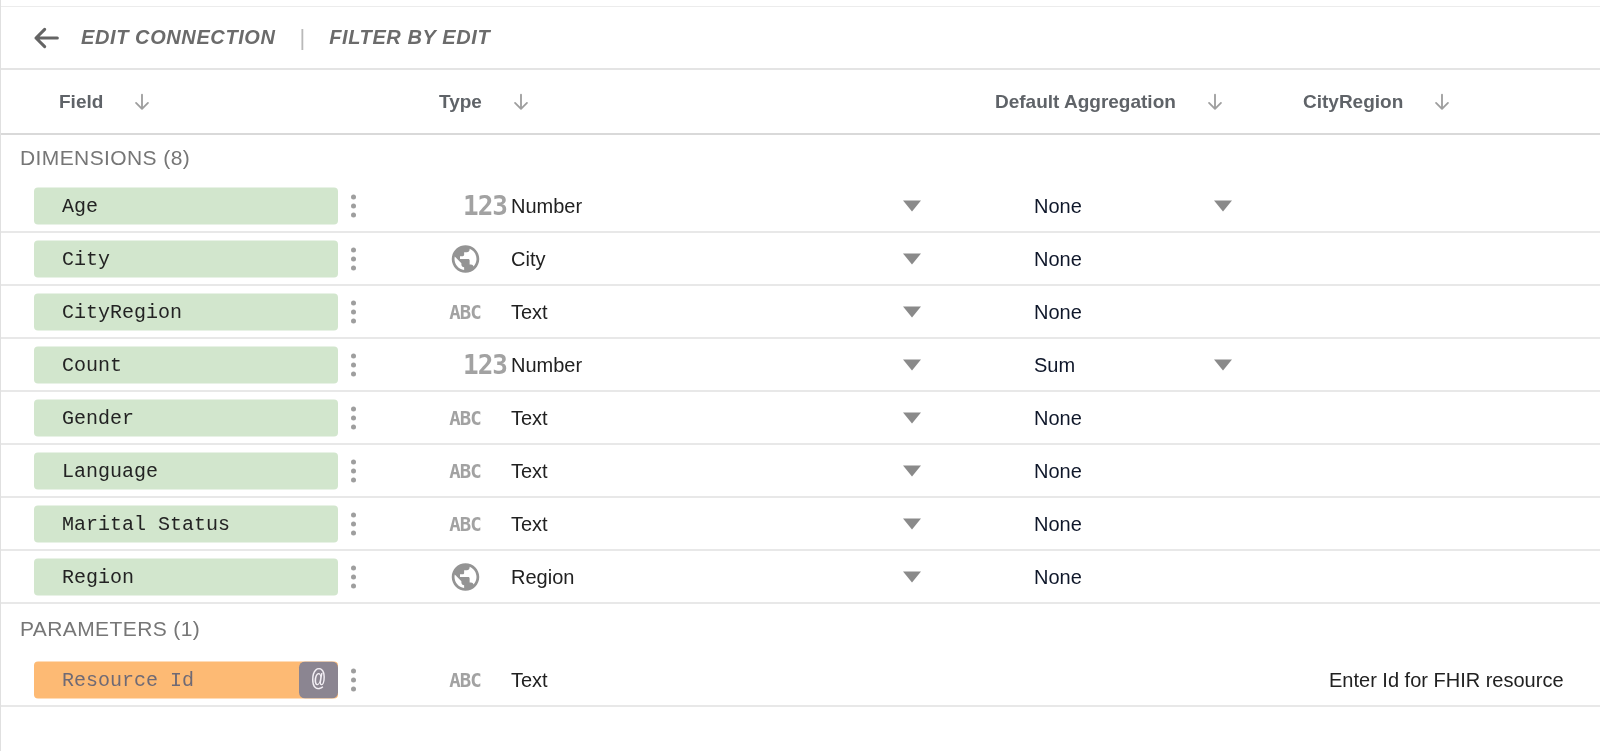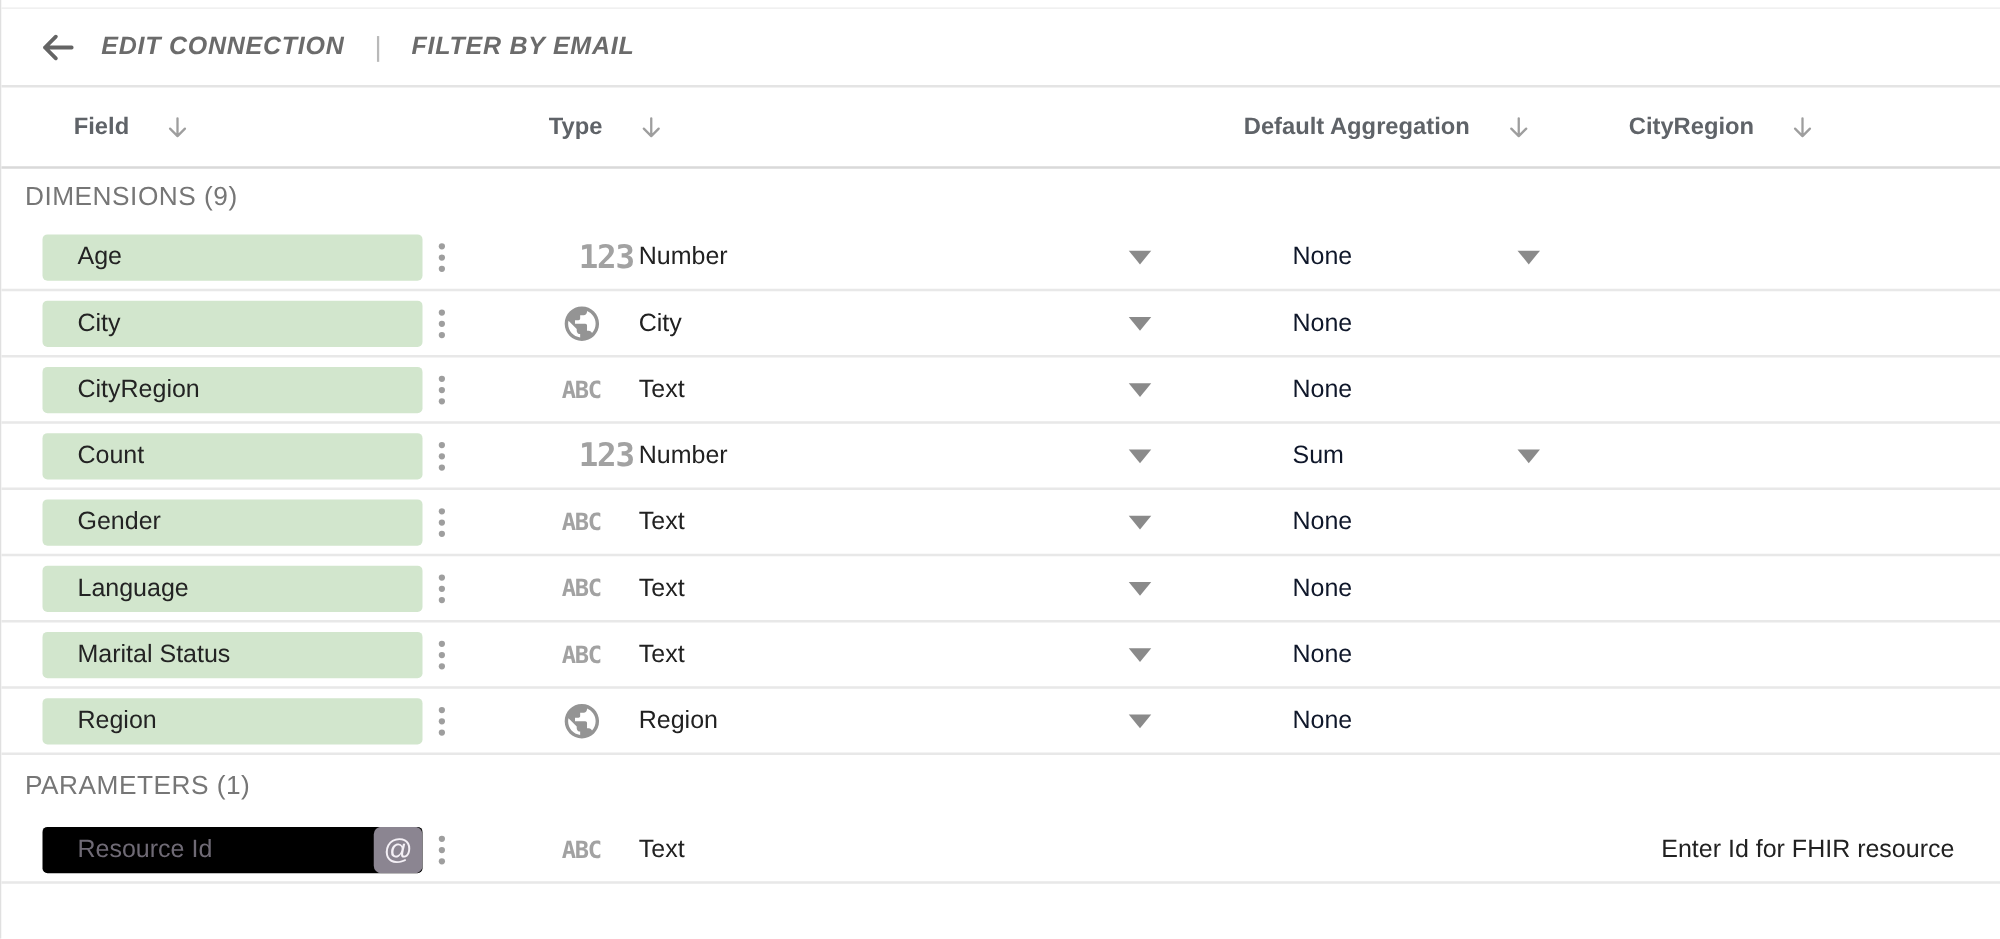--- a/index.html
+++ b/index.html
@@ -31,24 +31,24 @@
                    font-size:21px; color:#767676; letter-spacing:0.4px; }
   .section-dimensions { height:45px; }
   .section-parameters { height:50px; }
 
   
   .row { position:relative; height:53px; border-bottom:2px solid #e8e8e8; }
   .row.param-row { height:53px; }
 
   .chip { position:absolute; left:33px; top:50%; transform:translateY(-50%);
           height:37px; width:304px; border-radius:4px; display:flex;
-          align-items:center; padding-left:28px; font-size:20px; cursor:pointer; }
+          align-items:center; padding-left:28px; font-size:20px; cursor:pointer;font-family:Liberation Mono, monospace; }
   .chip-green { background:#d2e6cd; color:#232323; }
 
-  .chip-param { background:#000000; color:#6f6a75; width:304px; padding:0;
+  .chip-param { background:#fdba74; color:#6f6a75; width:304px; padding:0;
                 overflow:hidden; }
   .chip-param .pname { flex:1 1 auto; padding-left:28px; font-size:20px; }
   .pbadge { width:39px; height:37px; background:#8b8591; border-radius:6px;
             display:flex; align-items:center; justify-content:center;
             color:#f4f0f6; font-size:23px; }
 
   .dots { position:absolute; left:344px; top:50%; transform:translateY(-50%);
           display:flex; flex-direction:column; gap:4px; padding:6px;
           cursor:pointer; }
   .dots i { width:5px; height:5px; border-radius:50%; background:#9e9e9e; display:block; }
@@ -83,21 +83,21 @@
   <div class="top-gap"></div>
 
   <div class="toolbar">
     <div class="back-btn">
       <svg class="back-svg" width="32" height="32" viewBox="0 0 24 24">
         <path d="M20.5 12H4.5 M11 5.5 L4.5 12 L11 18.5" fill="none" stroke="#646464" stroke-width="2.3" stroke-linecap="round" stroke-linejoin="round"></path>
       </svg>
     </div>
     <span class="tb-link">EDIT CONNECTION</span>
     <span class="tb-sep">|</span>
-    <span class="tb-link second">FILTER BY EMAIL</span>
+    <span class="tb-link second">FILTER BY EDIT</span>
   </div>
 
   <div class="col-header">
     <div class="hcell" style="left:58px">
       <span class="hlabel">Field</span>
       <svg class="sort-arrow" viewBox="0 0 24 24">
         <path d="M12 4v15 M5.5 13 L12 19.5 L18.5 13" fill="none" stroke="#9e9e9e" stroke-width="2" stroke-linecap="round" stroke-linejoin="round"></path>
       </svg>
     </div>
     <div class="hcell" style="left:438px">
@@ -113,21 +113,21 @@
       </svg>
     </div>
     <div class="hcell" style="left:1302px">
       <span class="hlabel">CityRegion</span>
       <svg class="sort-arrow" viewBox="0 0 24 24">
         <path d="M12 4v15 M5.5 13 L12 19.5 L18.5 13" fill="none" stroke="#9e9e9e" stroke-width="2" stroke-linecap="round" stroke-linejoin="round"></path>
       </svg>
     </div>
   </div>
 
-  <div class="section-label section-dimensions">DIMENSIONS (9)</div>
+  <div class="section-label section-dimensions">DIMENSIONS (8)</div>
 
   <div class="row">
     <div class="chip chip-green">
       <span>Age</span>
     </div>
     <div class="dots">
         <i></i>
         <i></i>
         <i></i>
       </div>

